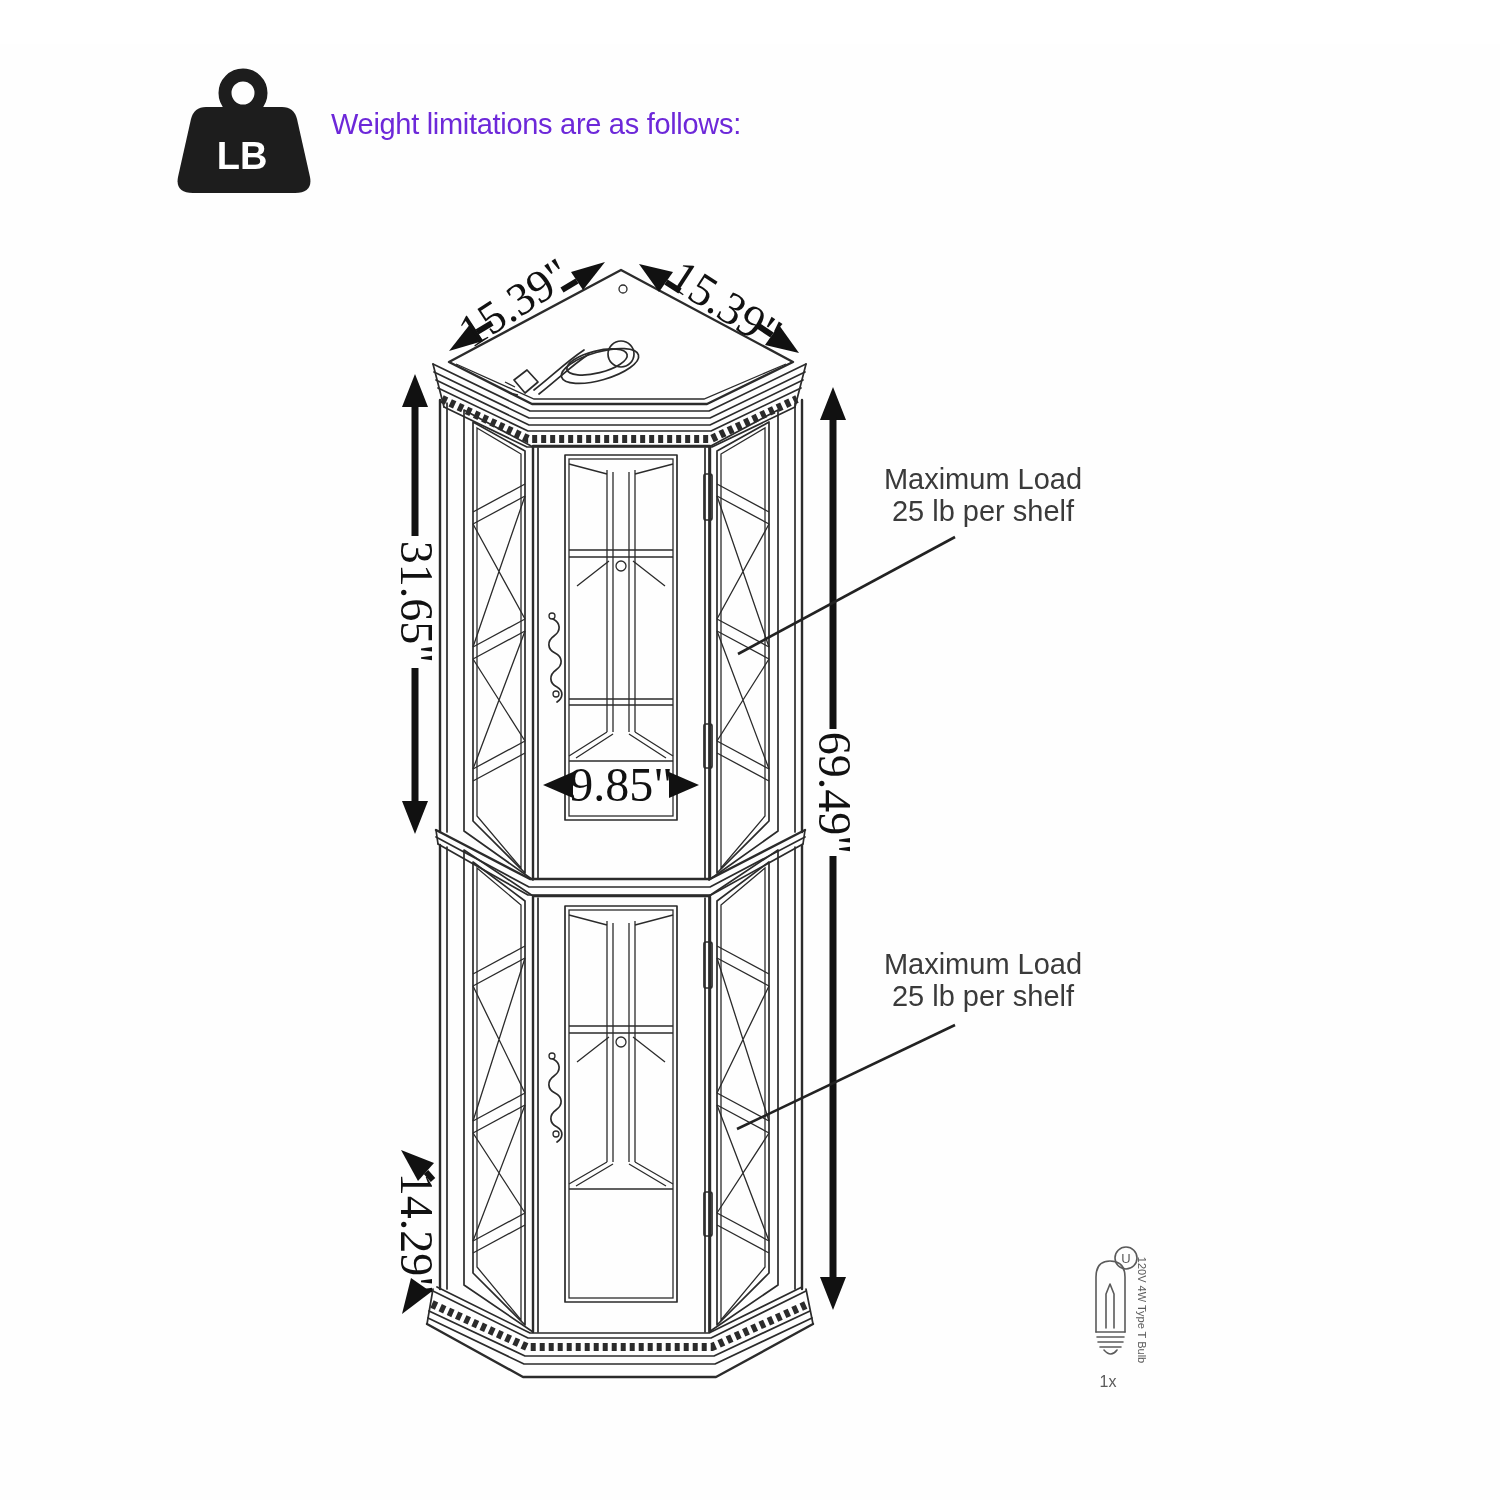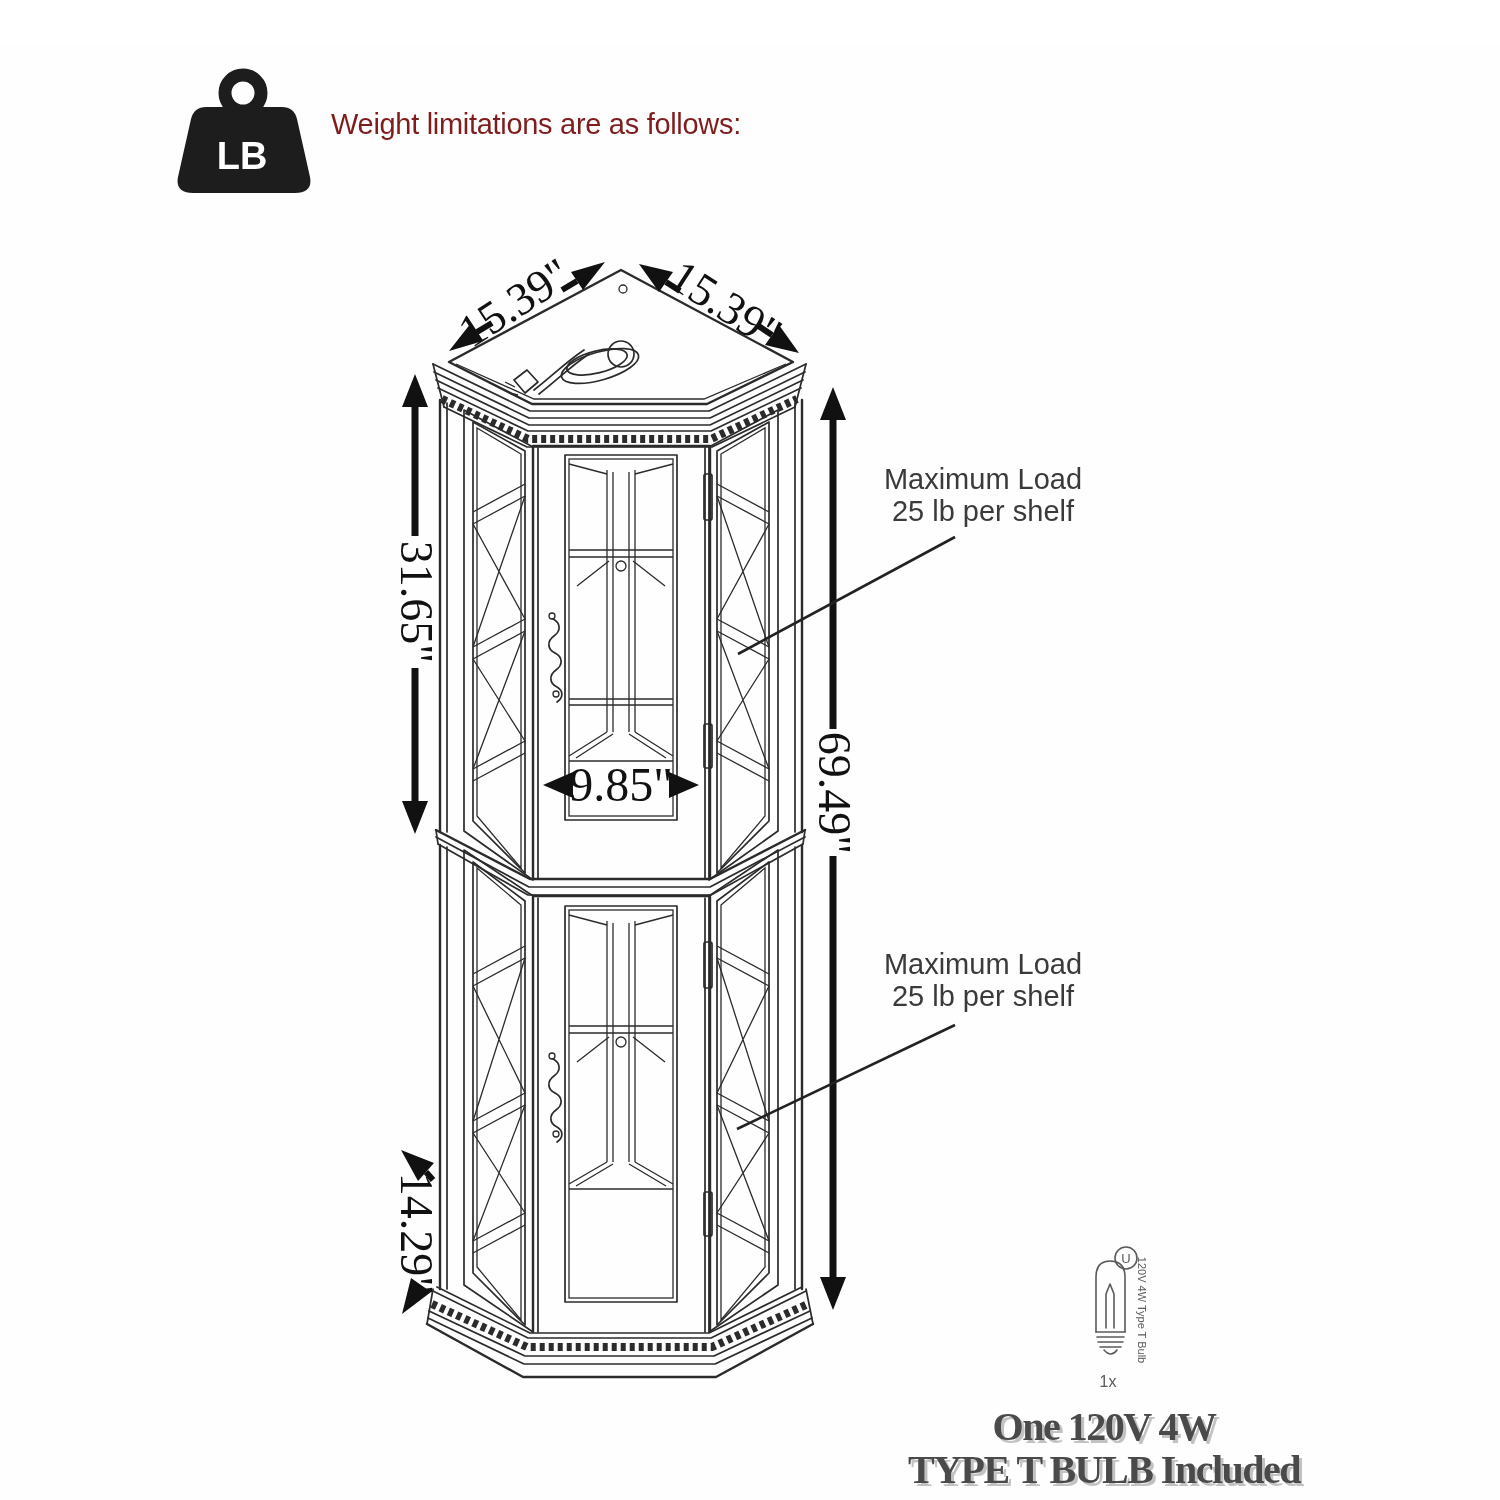--- a/index.html
+++ b/index.html
@@ -22,21 +22,21 @@
 
   .anntxt {fill:var(--annotation,#3a3a3a);font-family:"Liberation Sans",sans-serif;font-size:29px;text-anchor:middle;}
   .leader {stroke:#222;fill:none;stroke-width:2.6;}
 
   .bulbln {stroke:var(--bulb,#5a5a5a);fill:none;stroke-width:1.6;stroke-linecap:round;stroke-linejoin:round;}
   .bulbtxt{fill:var(--bulb,#5a5a5a);font-family:"Liberation Sans",sans-serif;font-size:11px;text-anchor:middle;}
   .qtytxt {fill:var(--bulb,#5a5a5a);font-family:"Liberation Sans",sans-serif;font-size:16px;text-anchor:middle;}
   .utxt   {fill:var(--bulb,#5a5a5a);font-family:"Liberation Sans",sans-serif;font-size:13px;text-anchor:middle;}
 
   #header-title{position:absolute;left:331px;top:66px;font-size:29px;letter-spacing:-0.3px;
-                color:#7f1d1d;line-height:1;}
+                color:#6d28d9;line-height:1;}
   #weight-icon{position:absolute;left:176px;top:22px;width:136px;height:132px;}
 
   #footer{position:absolute;left:824px;top:1362px;width:560px;text-align:center;
           font-family:"Liberation Serif",serif;font-weight:bold;font-size:40px;line-height:1.07;
           letter-spacing:-1.5px;color:var(--footer,#4a4a4a);
           text-shadow:3px 3px 0 #c2c2c2;}
 </style>
 </head>
 <body>
 
@@ -281,18 +281,14 @@
       <path class="bulbln" d="M 1106,1284 L 1106,1250 M 1114,1284 L 1114,1250 M 1106,1250 L 1110,1240 L 1114,1250"></path>
       <path class="bulbln" d="M 1096,1288 L 1125,1288 M 1097,1293 L 1124,1293 M 1098,1298 L 1123,1298 M 1100,1303 L 1121,1303"></path>
       <path class="bulbln" d="M 1104,1306 Q 1111,1314 1117,1306"></path>
       <circle class="bulbln" cx="1126" cy="1214" r="11"></circle>
       <text class="utxt" x="1126" y="1219">U</text>
       <text class="bulbtxt" transform="translate(1141,1266) rotate(90)" dy="0.3em">120V 4W Type T Bulb</text>
       <text class="qtytxt" x="1108" y="1343">1x</text>
     </g>
   </svg>
 
-  <div id="footer">
-    <div>One 120V 4W</div>
-    <div>TYPE T BULB Included</div>
-  </div>
 
 </div>
 
 </body></html>

